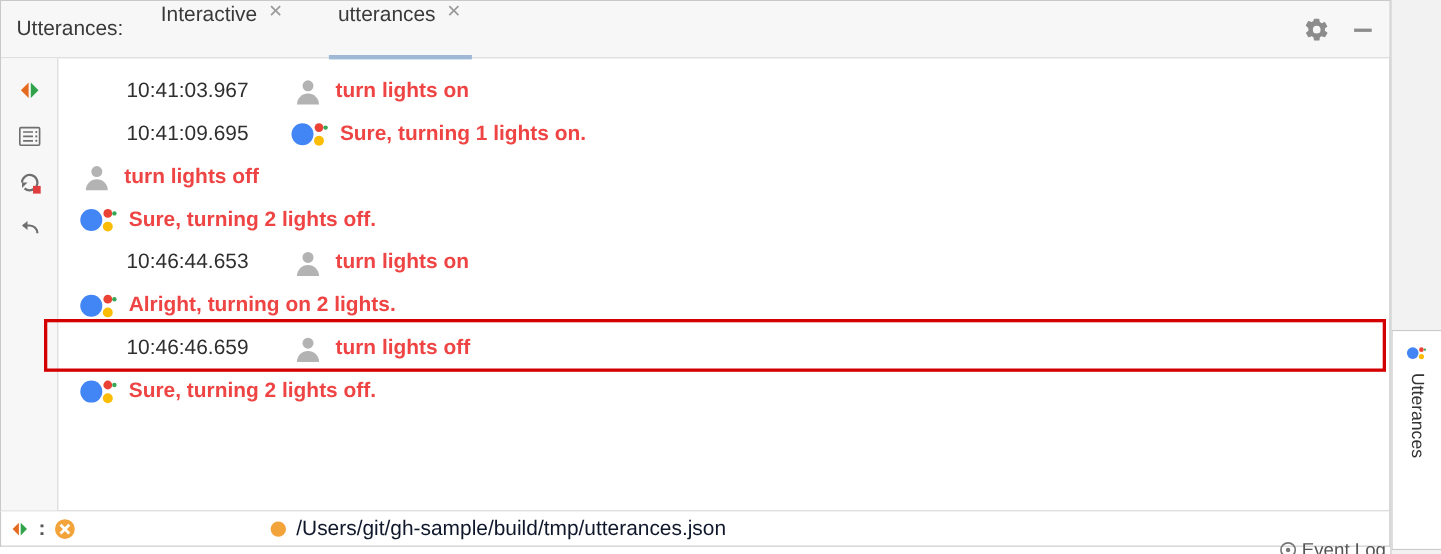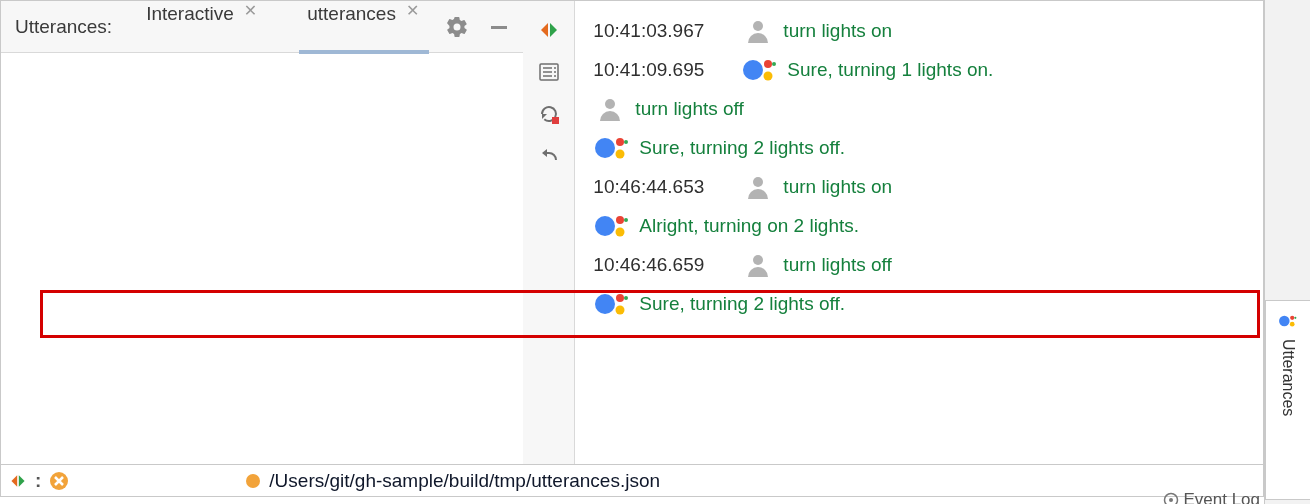--- a/index.html
+++ b/index.html
@@ -13,21 +13,21 @@
     overflow: hidden;
     position: relative;
   }
   .panel {
     position: absolute;
     left: 0; top: 0;
     width: 1264px; height: 465px;
     border: 1px solid #c9c9c9;
     background: #fff;
     display: flex;
-    flex-direction: row;
+    flex-direction: column;
   }
   .tabbar {
     display: flex;
     align-items: center;
     height: 52px;
     border-bottom: 1px solid #d9d9d9;
     padding: 0 14px;
     gap: 10px;
     background: #f7f7f7;
   }
@@ -78,22 +78,22 @@
     padding: 10px 8px 0 18px;
     overflow: hidden;
   }
   .row {
     display: flex;
     align-items: center;
     gap: 8px;
     height: 39px;
     white-space: nowrap;
   }
-  .ts { min-width: 140px; color: #2f2f2f; font-variant-numeric: tabular-nums; }
-  .msg { color: #15803d; }
+  .ts { min-width: 140px; color: #2f2f2f; font-variant-numeric: tabular-nums; margin-left: 44px; }
+  .msg { color: #ef4444; font-weight: bold; }
   .highlight-box {
     position: absolute;
     left: 40px;
     width: 1220px;
     height: 48px;
     border: 3px solid #d40000;
     pointer-events: none;
   }
   .user-icon, .assistant-icon, .warn-icon { width: 34px; display: flex; justify-content: center; align-items: center; }
   .statusbar {

